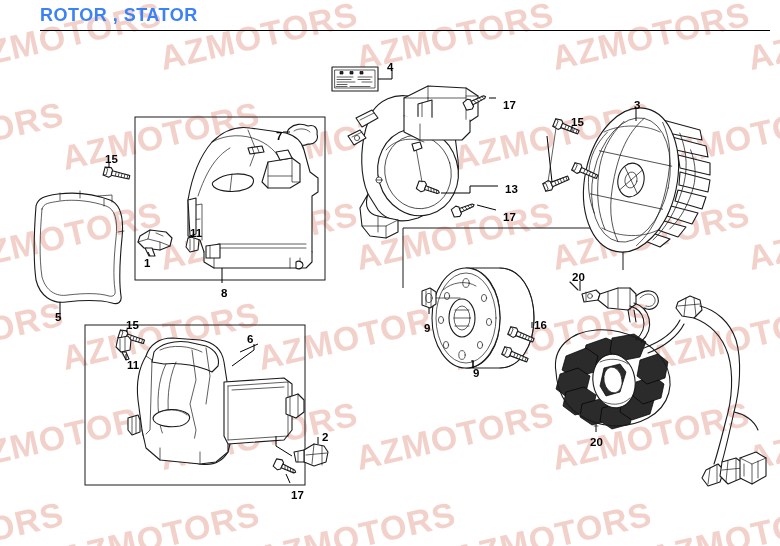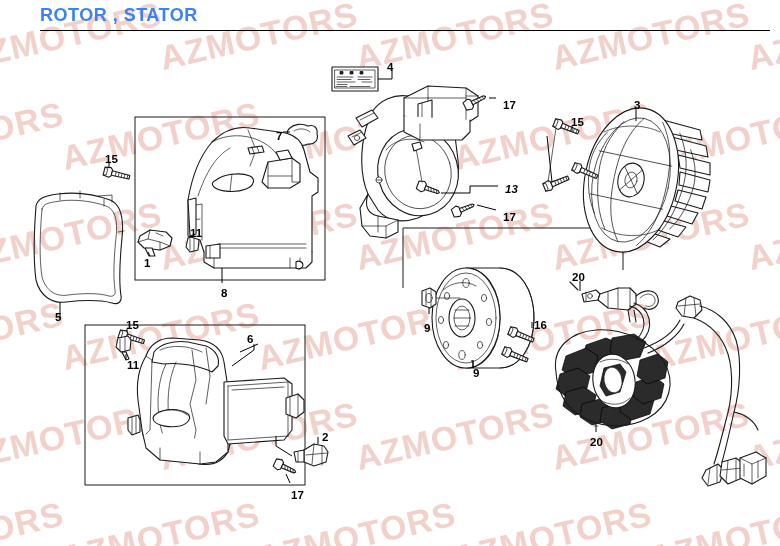--- a/index.html
+++ b/index.html
@@ -510,21 +510,21 @@
       <div class="callout" style="left: 387px; top: 62px;">4</div>
       <div class="callout" style="left: 55px; top: 312px;">5</div>
       <div class="callout" style="left: 247px; top: 334px;">6</div>
       <div class="callout" style="left: 276px; top: 131px;">7</div>
       <div class="callout" style="left: 221px; top: 288px;">8</div>
       <div class="callout" style="left: 473px; top: 368px;">9</div>
       <div class="callout" style="left: 590px; top: 437px;">20</div>
       <div class="callout" style="left: 190px; top: 228px;">11</div>
       <div class="callout" style="left: 127px; top: 360px;">11</div>
       <div class="callout" style="left: 572px; top: 272px;">20</div>
-      <div class="callout" style="left: 505px; top: 184px; font-style: italic;">13</div>
+      <div class="callout" style="left: 505px; top: 184px;">13</div>
       <div class="callout" style="left: 424px; top: 323px;">9</div>
       <div class="callout" style="left: 105px; top: 154px;">15</div>
       <div class="callout" style="left: 126px; top: 320px;">15</div>
       <div class="callout" style="left: 571px; top: 117px;">15</div>
       <div class="callout" style="left: 534px; top: 320px;">16</div>
       <div class="callout" style="left: 503px; top: 100px;">17</div>
       <div class="callout" style="left: 503px; top: 212px;">17</div>
       <div class="callout" style="left: 291px; top: 490px;">17</div>
     </div>
 

